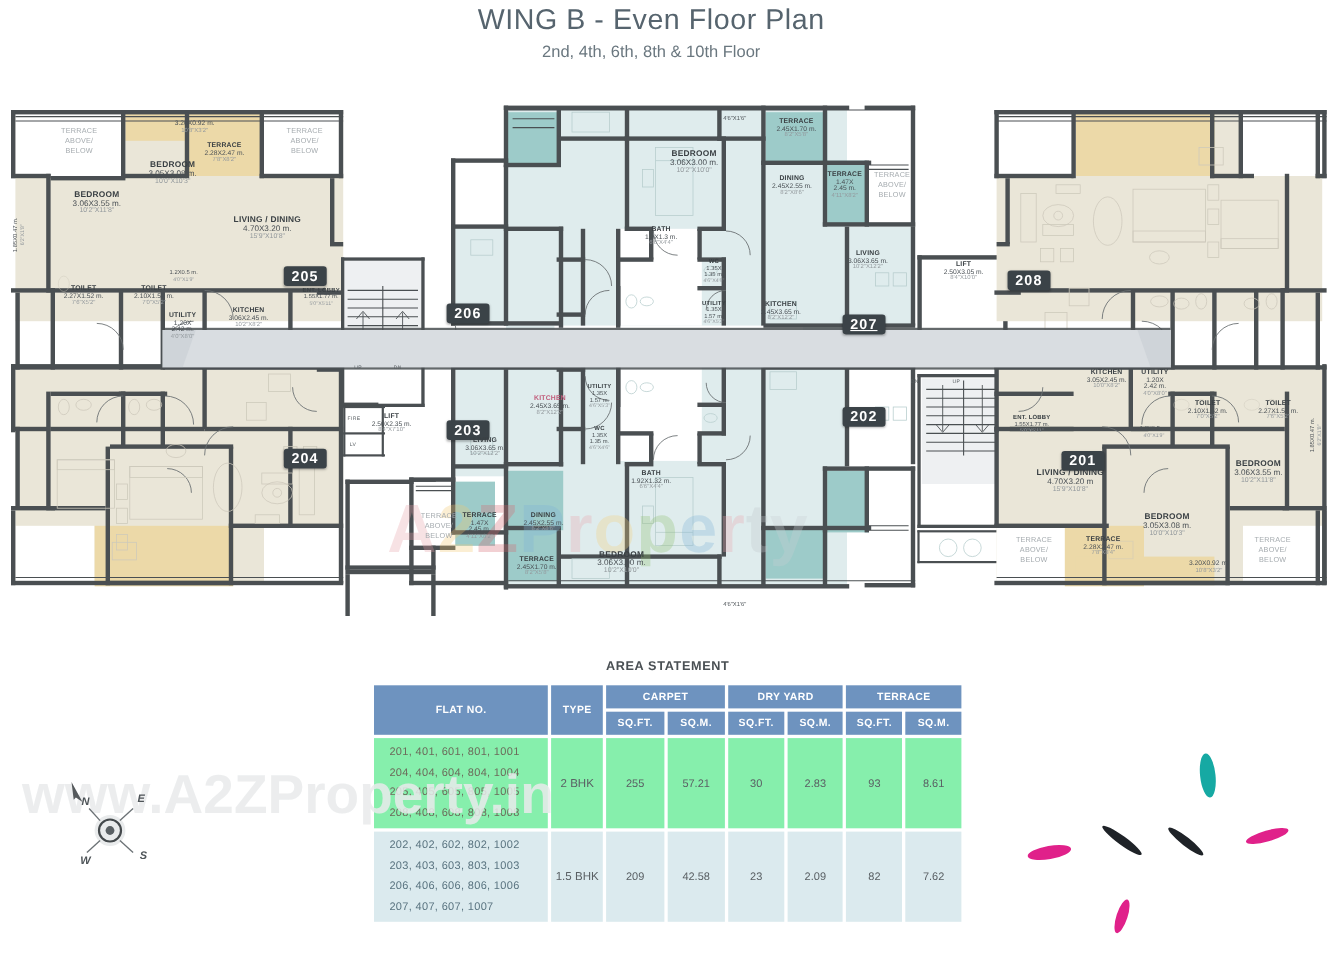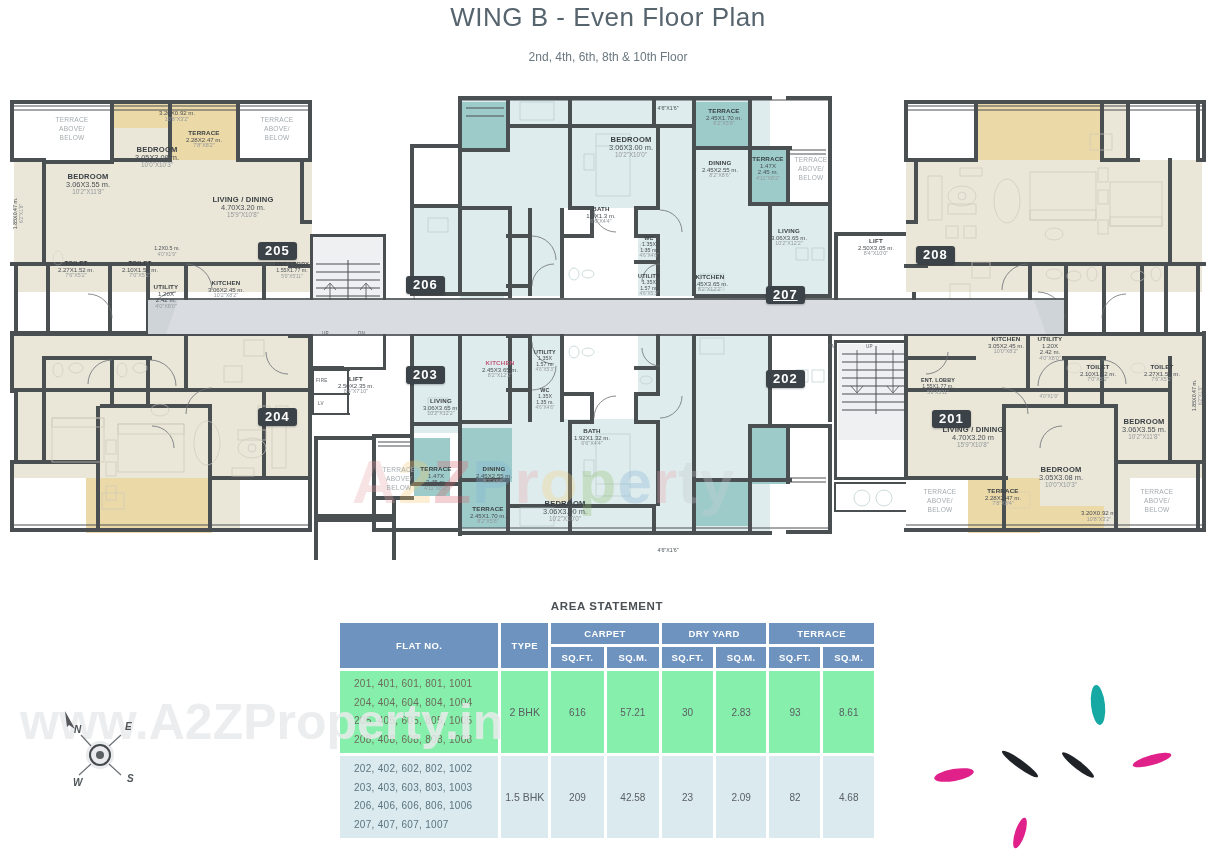--- a/index.html
+++ b/index.html
@@ -1,22 +1,22 @@
 <!DOCTYPE html>
 <html><head>
 <meta charset="utf-8">
 <style>
   html,body{margin:0;padding:0;background:#ffffff;}
   body{width:1214px;height:867px;position:relative;overflow:hidden;
        font-family:"Liberation Sans","DejaVu Sans",sans-serif;color:#3f4549;}
 
   
-  #title-block{position:absolute;left:16px;top:2px;width:1184px;text-align:center;}
+  #title-block{position:absolute;left:0;top:2px;width:1184px;text-align:center;}
   #main-title{font-size:26px;font-weight:400;color:#56646e;letter-spacing:.5px;}
-  #sub-title{font-size:12px;color:#6a777f;margin-top:17px;}
+  #sub-title{font-size:15px;color:#6a777f;margin-top:6px;}
 
   
   #plan{position:absolute;left:0;top:88px;width:1214px;height:500px;}
   #plan svg{position:absolute;left:0;top:0;}
 
   
   .wm{position:absolute;pointer-events:none;font-weight:700;}
   #wm1{left:352px;top:358px;font-size:62px;letter-spacing:1px;}
   #wm1 span{opacity:.30;}
   #wm2{left:20px;top:693px;font-size:50px;color:#e9ebec;opacity:.85;}
@@ -752,21 +752,21 @@
 
   <div class="unit" style="left:916px;top:158px;">208</div>
 
   <div class="unit" style="left:258px;top:320px;text-align:center;">204</div>
   <div class="lbl sm" style="left:318px;top:288px;width:76px;">
     <span class="n">LIFT</span>
     <span class="d1">2.50X2.35 m.</span>
     <span class="d2">8'4"X7'10"</span>
   </div>
 
-  <div class="unit" style="left:406px;top:278px;">203</div>
+  <div class="unit" style="left:406px;top:294px;">203</div>
   <div class="unit" style="left:766px;top:282px;">202</div>
 
   <div class="lbl sm kpink" style="left:462px;top:272px;width:76px;">
     <span class="n">KITCHEN</span>
     <span class="d1">2.45X3.65 m.</span>
     <span class="d2">8'2"X12'2"</span>
   </div>
   <div class="lbl xs" style="left:528px;top:262px;width:34px;">
     <span class="n">UTILITY</span>
     <span class="d1">1.35X</span>
@@ -812,21 +812,21 @@
   </div>
   <div class="lbl" style="left:520px;top:412px;width:90px;">
     <span class="n">BEDROOM</span>
     <span class="d1">3.06X3.00 m.</span>
     <span class="d2">10'2"X10'0"</span>
   </div>
   <div class="lbl xs" style="left:646px;top:460px;width:44px;">
     <span class="d1">4'6"X1'6"</span>
   </div>
 
-  <div class="unit" style="left:932px;top:322px;">201</div>
+  <div class="unit" style="left:965px;top:322px;">201</div>
   <div class="lbl sm" style="left:964px;top:248px;width:84px;">
     <span class="n">KITCHEN</span>
     <span class="d1">3.05X2.45 m.</span>
     <span class="d2">10'0"X8'2"</span>
   </div>
   <div class="lbl sm" style="left:1030px;top:248px;width:40px;">
     <span class="n">UTILITY</span>
     <span class="d1">1.20X</span>
     <span class="d1">2.42 m.</span>
     <span class="d2">4'0"X8'0"</span>
@@ -907,36 +907,36 @@
         <th style="width:50px">SQ.FT.</th>
         <th style="width:50px">SQ.M.</th>
         <th style="width:50px">SQ.FT.</th>
         <th style="width:50px">SQ.M.</th>
       </tr>
     </thead>
     <tbody>
       <tr class="r1">
         <td class="flats">201, 401, 601, 801, 1001<br>204, 404, 604, 804, 1004<br>205, 405, 605, 805, 1005<br>208, 408, 608, 808, 1008</td>
         <td class="type">2 BHK</td>
-        <td>616</td>
+        <td>255</td>
         <td>57.21</td>
         <td>30</td>
         <td>2.83</td>
         <td>93</td>
         <td>8.61</td>
       </tr>
       <tr class="r2">
         <td class="flats">202, 402, 602, 802, 1002<br>203, 403, 603, 803, 1003<br>206, 406, 606, 806, 1006<br>207, 407, 607, 1007</td>
         <td class="type">1.5 BHK</td>
         <td>209</td>
         <td>42.58</td>
         <td>23</td>
         <td>2.09</td>
         <td>82</td>
-        <td>4.68</td>
+        <td>7.62</td>
       </tr>
     </tbody>
   </table>
 </div>
 
 <div class="wm" id="wm2">www.A2ZProperty.in</div>
 
 <div id="compass">
   <svg width="140" height="115" viewBox="0 0 140 115">
     <circle cx="55" cy="62" r="14" fill="#e9ebec"></circle>

